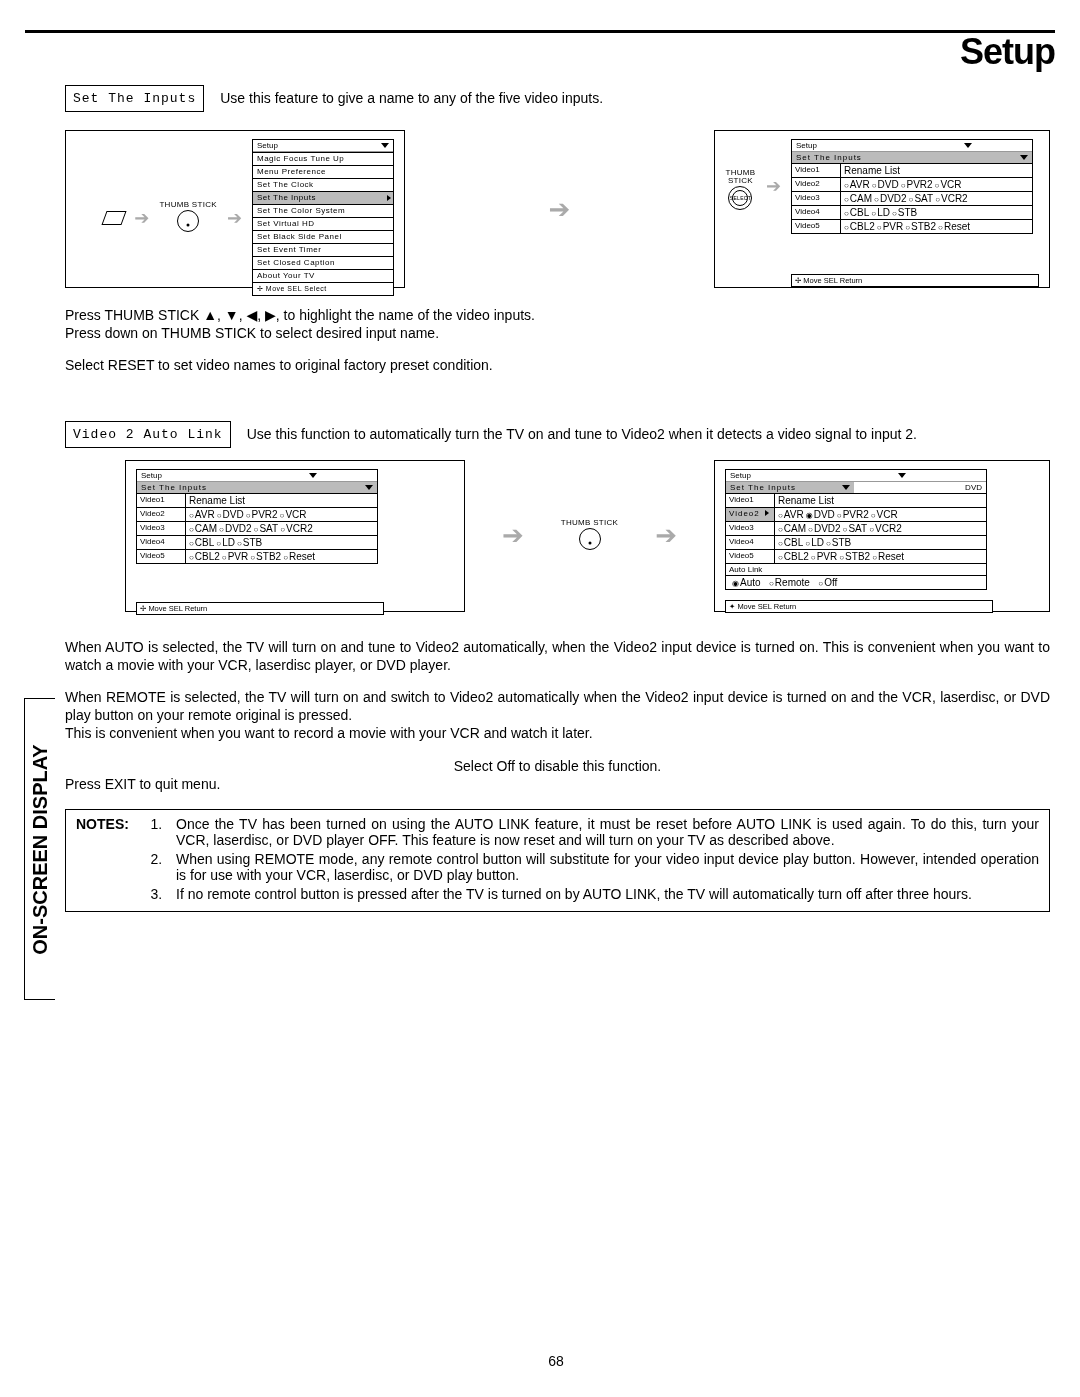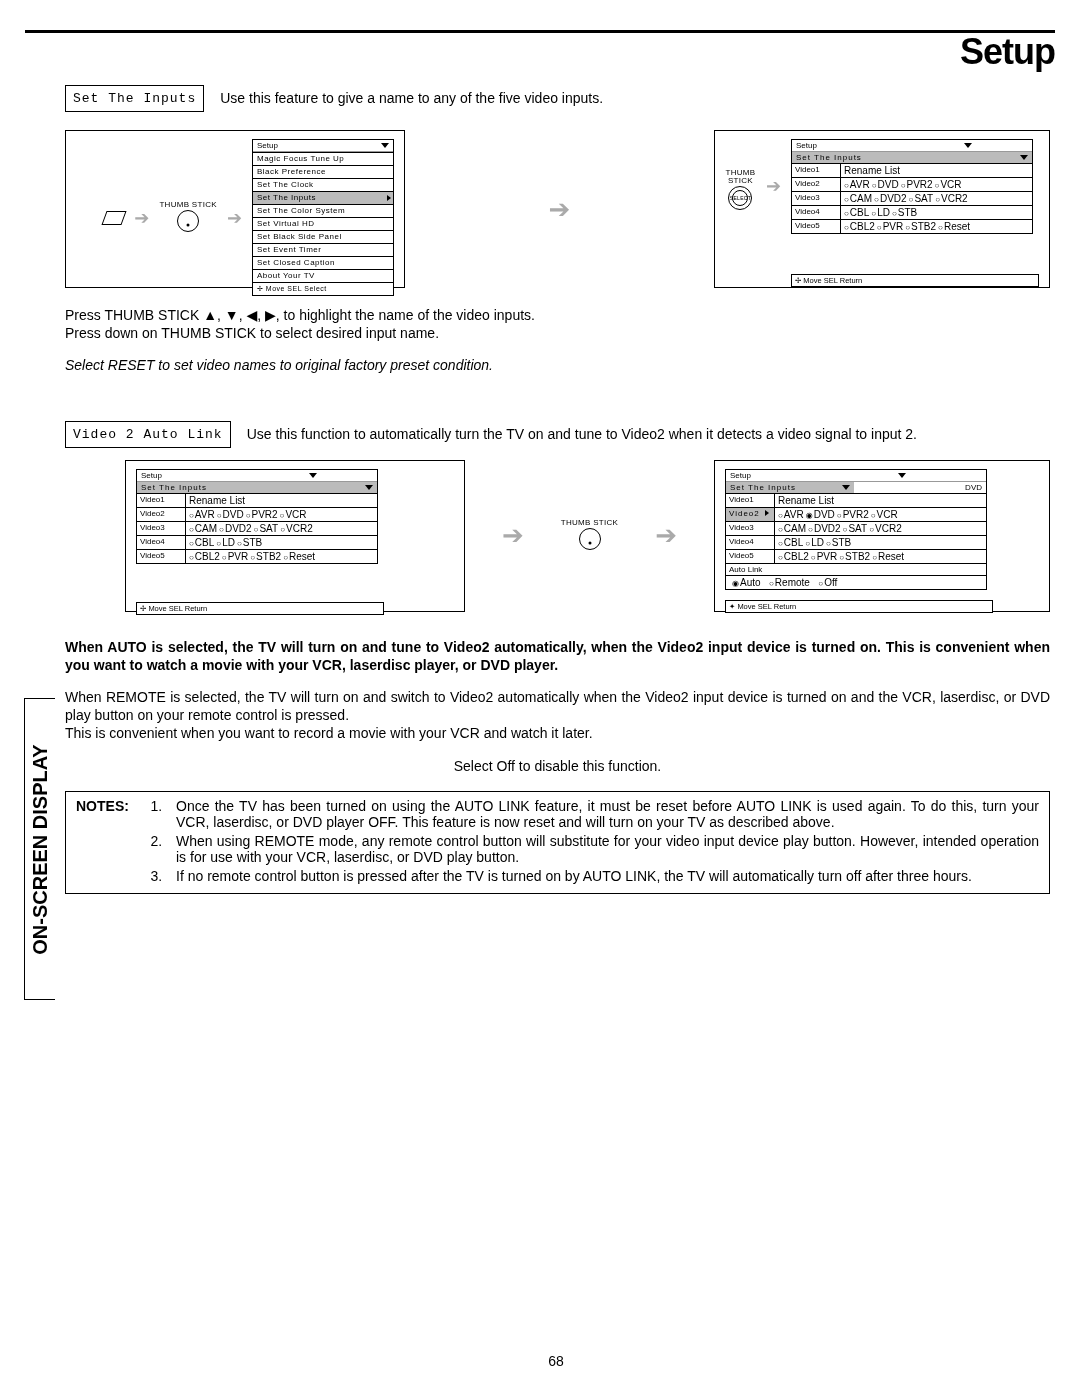--- a/index.html
+++ b/index.html
@@ -241,21 +241,21 @@
           <span class="arrow-right">➔</span>
           <div class="thumb-wrap">
             <div class="lbl">THUMB STICK</div>
             <div class="thumb"><span class="thumb-dot"></span></div>
           </div>
           <span class="arrow-right">➔</span>
 
           <div class="menu-box vmenu" style="width:140px;">
             <div class="menu-title" style="position:relative;"><span>Setup</span><span class="tri-down" style="position:absolute; right:4px; top:3px;"></span></div>
             <div class="item">Magic Focus Tune Up</div>
-            <div class="item">Black Preference</div>
+            <div class="item">Menu Preference</div>
             <div class="item">Set The Clock</div>
             <div class="item sel"><span>Set The Inputs</span><span class="tri-right-sm" style="position:absolute; right:2px; top:3px;"></span></div>
             <div class="item">Set The Color System</div>
             <div class="item">Set Virtual HD</div>
             <div class="item">Set Black Side Panel</div>
             <div class="item">Set Event Timer</div>
             <div class="item">Set Closed Caption</div>
             <div class="item">About Your TV</div>
             <div class="item" style="font-size:7px;">✢ <span>Move    SEL  Select</span></div>
           </div>
@@ -319,21 +319,21 @@
             </div>
             <div class="menu-box hint" style="width:240px; margin-top:40px;">✢ <span>Move   SEL  Return</span></div>
           </div>
         </div>
       </div>
     </div>
 
     <div class="bodytxt" style="margin-top:18px;">
       <div>Press THUMB STICK ▲, ▼, ◀, ▶, to highlight the name of the video inputs.</div>
       <div>Press down on THUMB STICK to select desired input name.</div>
-      <div style="margin-top:14px;font-style:italic;">Select RESET to set video names to original factory preset condition.</div>
+      <div style="margin-top:14px;">Select RESET to set video names to original factory preset condition.</div>
     </div>
 
     <div class="row1" style="margin-top:46px;">
       <div class="labelbox">Video 2 Auto Link</div>
       <div class="desc">Use this function to automatically turn the TV on and tune to Video2 when it detects a video signal to input 2.</div>
     </div>
 
     <div class="diagram-row" style="margin-top:12px;">
 
       <div class="panel" style="width:340px; height:152px; padding:8px 10px; margin-left:60px;">
@@ -445,24 +445,25 @@
             </div>
           <div class="menu-row">
               <div class="opts" style="padding:1px 6px;"><span class="rad filled">Auto</span>&nbsp;&nbsp;<span class="no-filled">Remote</span>&nbsp;&nbsp;<span class="no-filled">Off</span></div>
             </div>
         </div>
         <div class="menu-box hint" style="width:260px; margin-top:10px;">✦ <span>Move   SEL  Return</span></div>
       </div>
     </div>
 
     <div class="bodytxt" style="margin-top:22px;">
-      <div style="margin-top:26px; text-align:justify;font-weight:bold;">When AUTO is selected, the TV will turn on and tune to Video2 automatically, when the Video2 input device is turned on. This is convenient when you want to watch a movie with your VCR, laserdisc player, or DVD player.</div>
-      <div style="margin-top:14px; text-align:justify;">When REMOTE is selected, the TV will turn on and switch to Video2 automatically when the Video2 input device is turned on and the VCR, laserdisc, or DVD play button on your remote control is pressed.</div>
+      <div style="margin-top:26px; text-align:justify;">When AUTO is selected, the TV will turn on and tune to Video2 automatically, when the Video2 input device is turned on. This is convenient when you want to watch a movie with your VCR, laserdisc player, or DVD player.</div>
+      <div style="margin-top:14px; text-align:justify;">When REMOTE is selected, the TV will turn on and switch to Video2 automatically when the Video2 input device is turned on and the VCR, laserdisc, or DVD play button on your remote original is pressed.</div>
       <div>This is convenient when you want to record a movie with your VCR and watch it later.</div>
       <div style="margin-top:14px;text-align:center;">Select Off to disable this function.</div>
+      <div>Press EXIT to quit menu.</div>
     </div>
 
     <div class="notes-box">
       <div class="nl">NOTES:</div>
       <ol>
         <li>Once the TV has been turned on using the AUTO LINK feature, it must be reset before AUTO LINK is used again. To do this, turn your VCR, laserdisc, or DVD player OFF. This feature is now reset and will turn on your TV as described above.</li>
         <li>When using REMOTE mode, any remote control button will substitute for your video input device play button. However, intended operation is for use with your VCR, laserdisc, or DVD play button.</li>
         <li>If no remote control button is pressed after the TV is turned on by AUTO LINK, the TV will automatically turn off after three hours.</li>
       </ol>
     </div>

